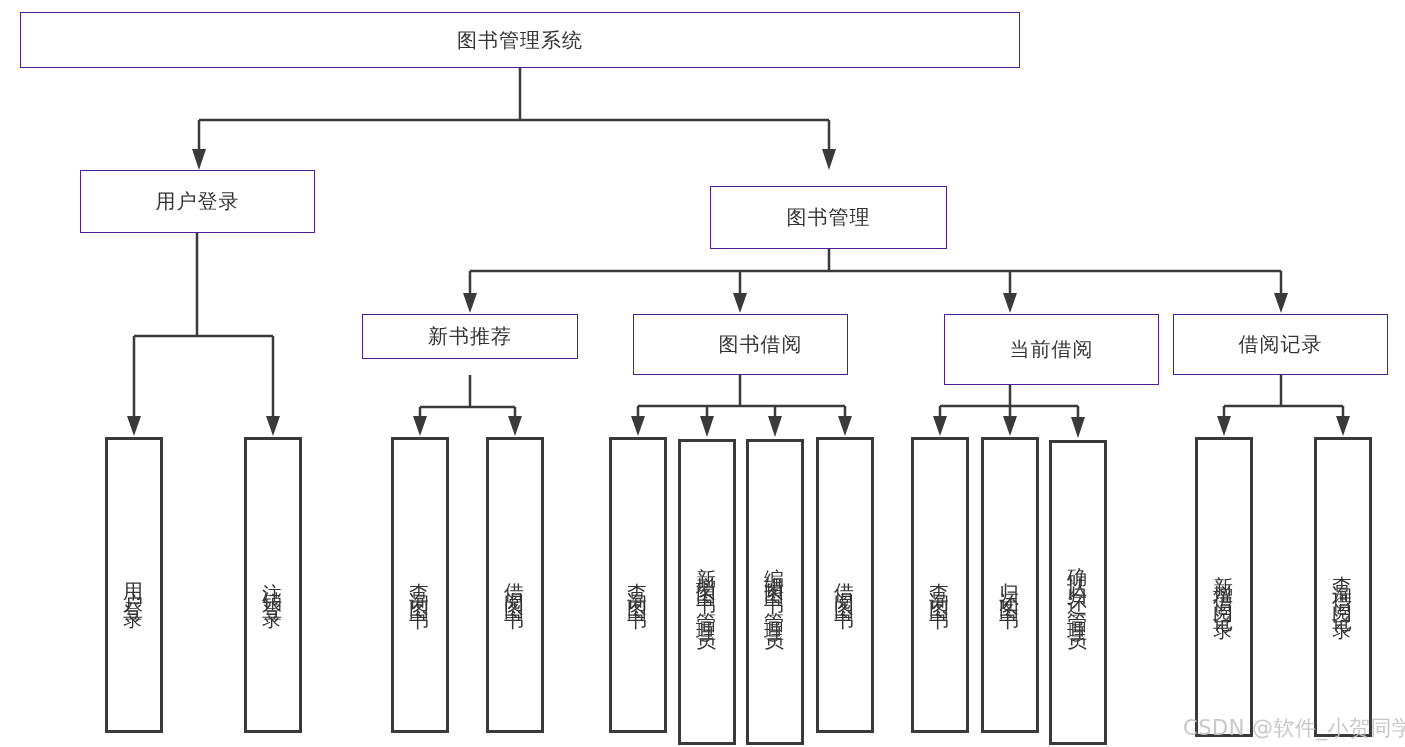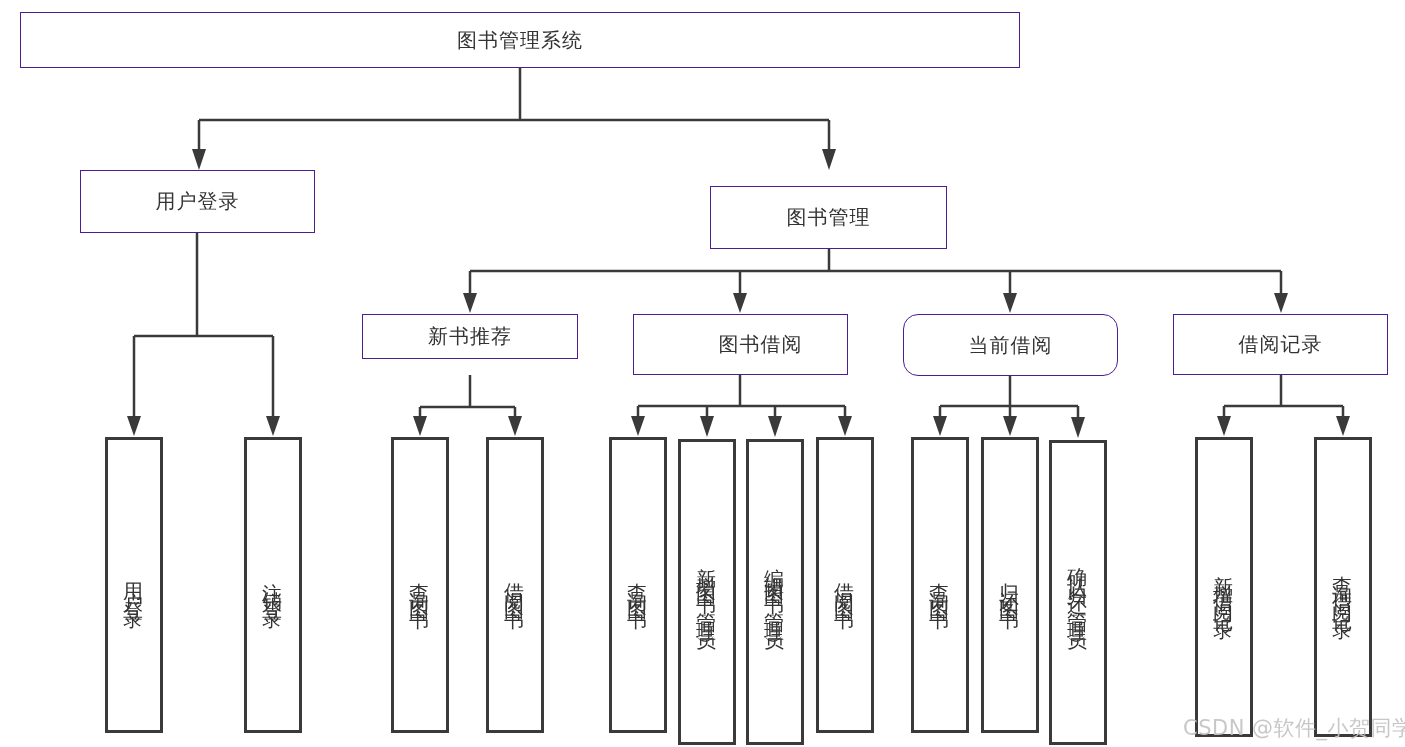--- a/index.html
+++ b/index.html
@@ -94,21 +94,21 @@
     </g>
   </svg>
 
   <div class="hnode" style="left:20px; top:12px; width:1000px; height:56px;">图书管理系统</div>
 
   <div class="hnode" style="left:80px; top:170px; width:235px; height:63px;">用户登录</div>
   <div class="hnode" style="left:710px; top:170px; width:237px; height:63px;margin-top:16px;">图书管理</div>
 
   <div class="hnode" style="left:362px; top:314px; width:216px; height:45px;">新书推荐</div>
   <div class="hnode" style="left:633px; top:314px; width:215px; height:61px;padding-left:40px;">图书借阅</div>
-  <div class="hnode" style="left:903px; top:314px; width:215px; height:62px;border-radius:15px;">当前借阅</div>
+  <div class="hnode" style="left:944px; top:314px; width:215px; height:71px;">当前借阅</div>
   <div class="hnode" style="left:1173px; top:314px; width:215px; height:61px;">借阅记录</div>
 
   <div class="leaf" style="left:105px; top:437px; width:58px; height:296px;">用户登录</div>
   <div class="leaf" style="left:244px; top:437px; width:58px; height:296px;">注销登录</div>
 
   <div class="leaf" style="left:391px; top:437px; width:58px; height:296px;">查询图书</div>
   <div class="leaf" style="left:486px; top:437px; width:58px; height:296px;">借阅图书</div>
 
   <div class="leaf" style="left:609px; top:437px; width:58px; height:296px;">查询图书</div>
   <div class="leaf" style="left:678px; top:439px; width:58px; height:306px;">新增图书（管理员）</div>

